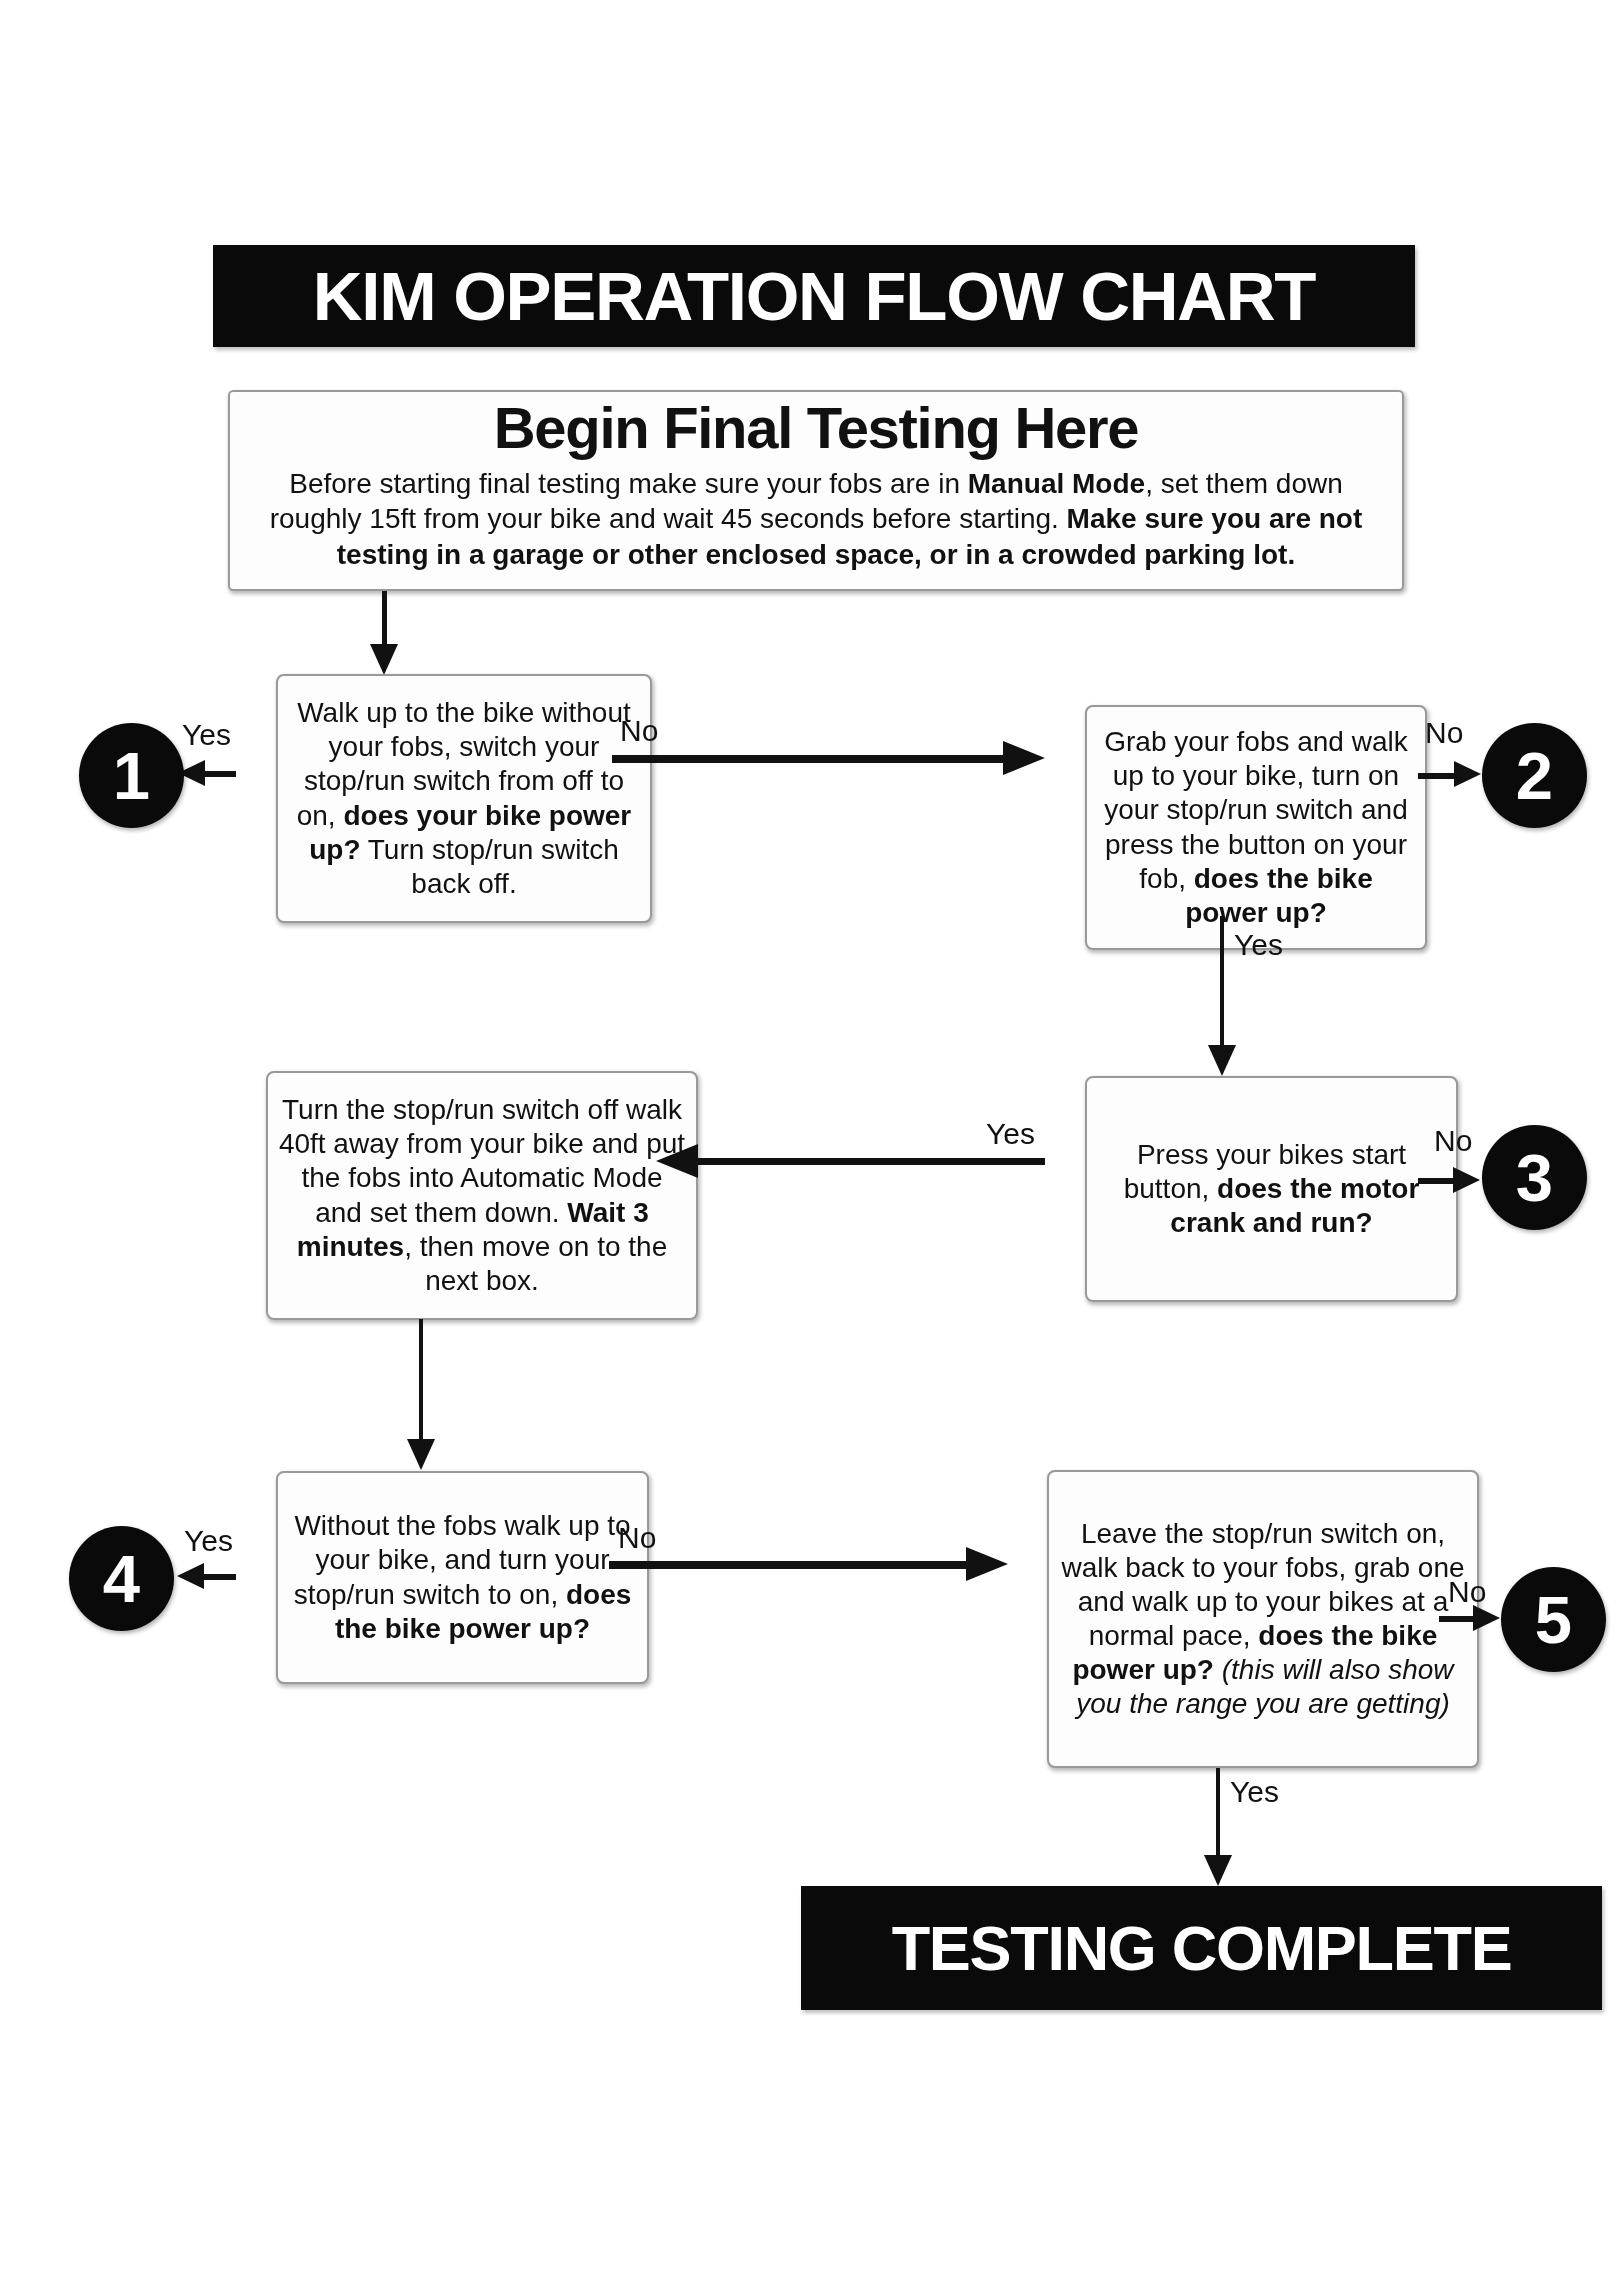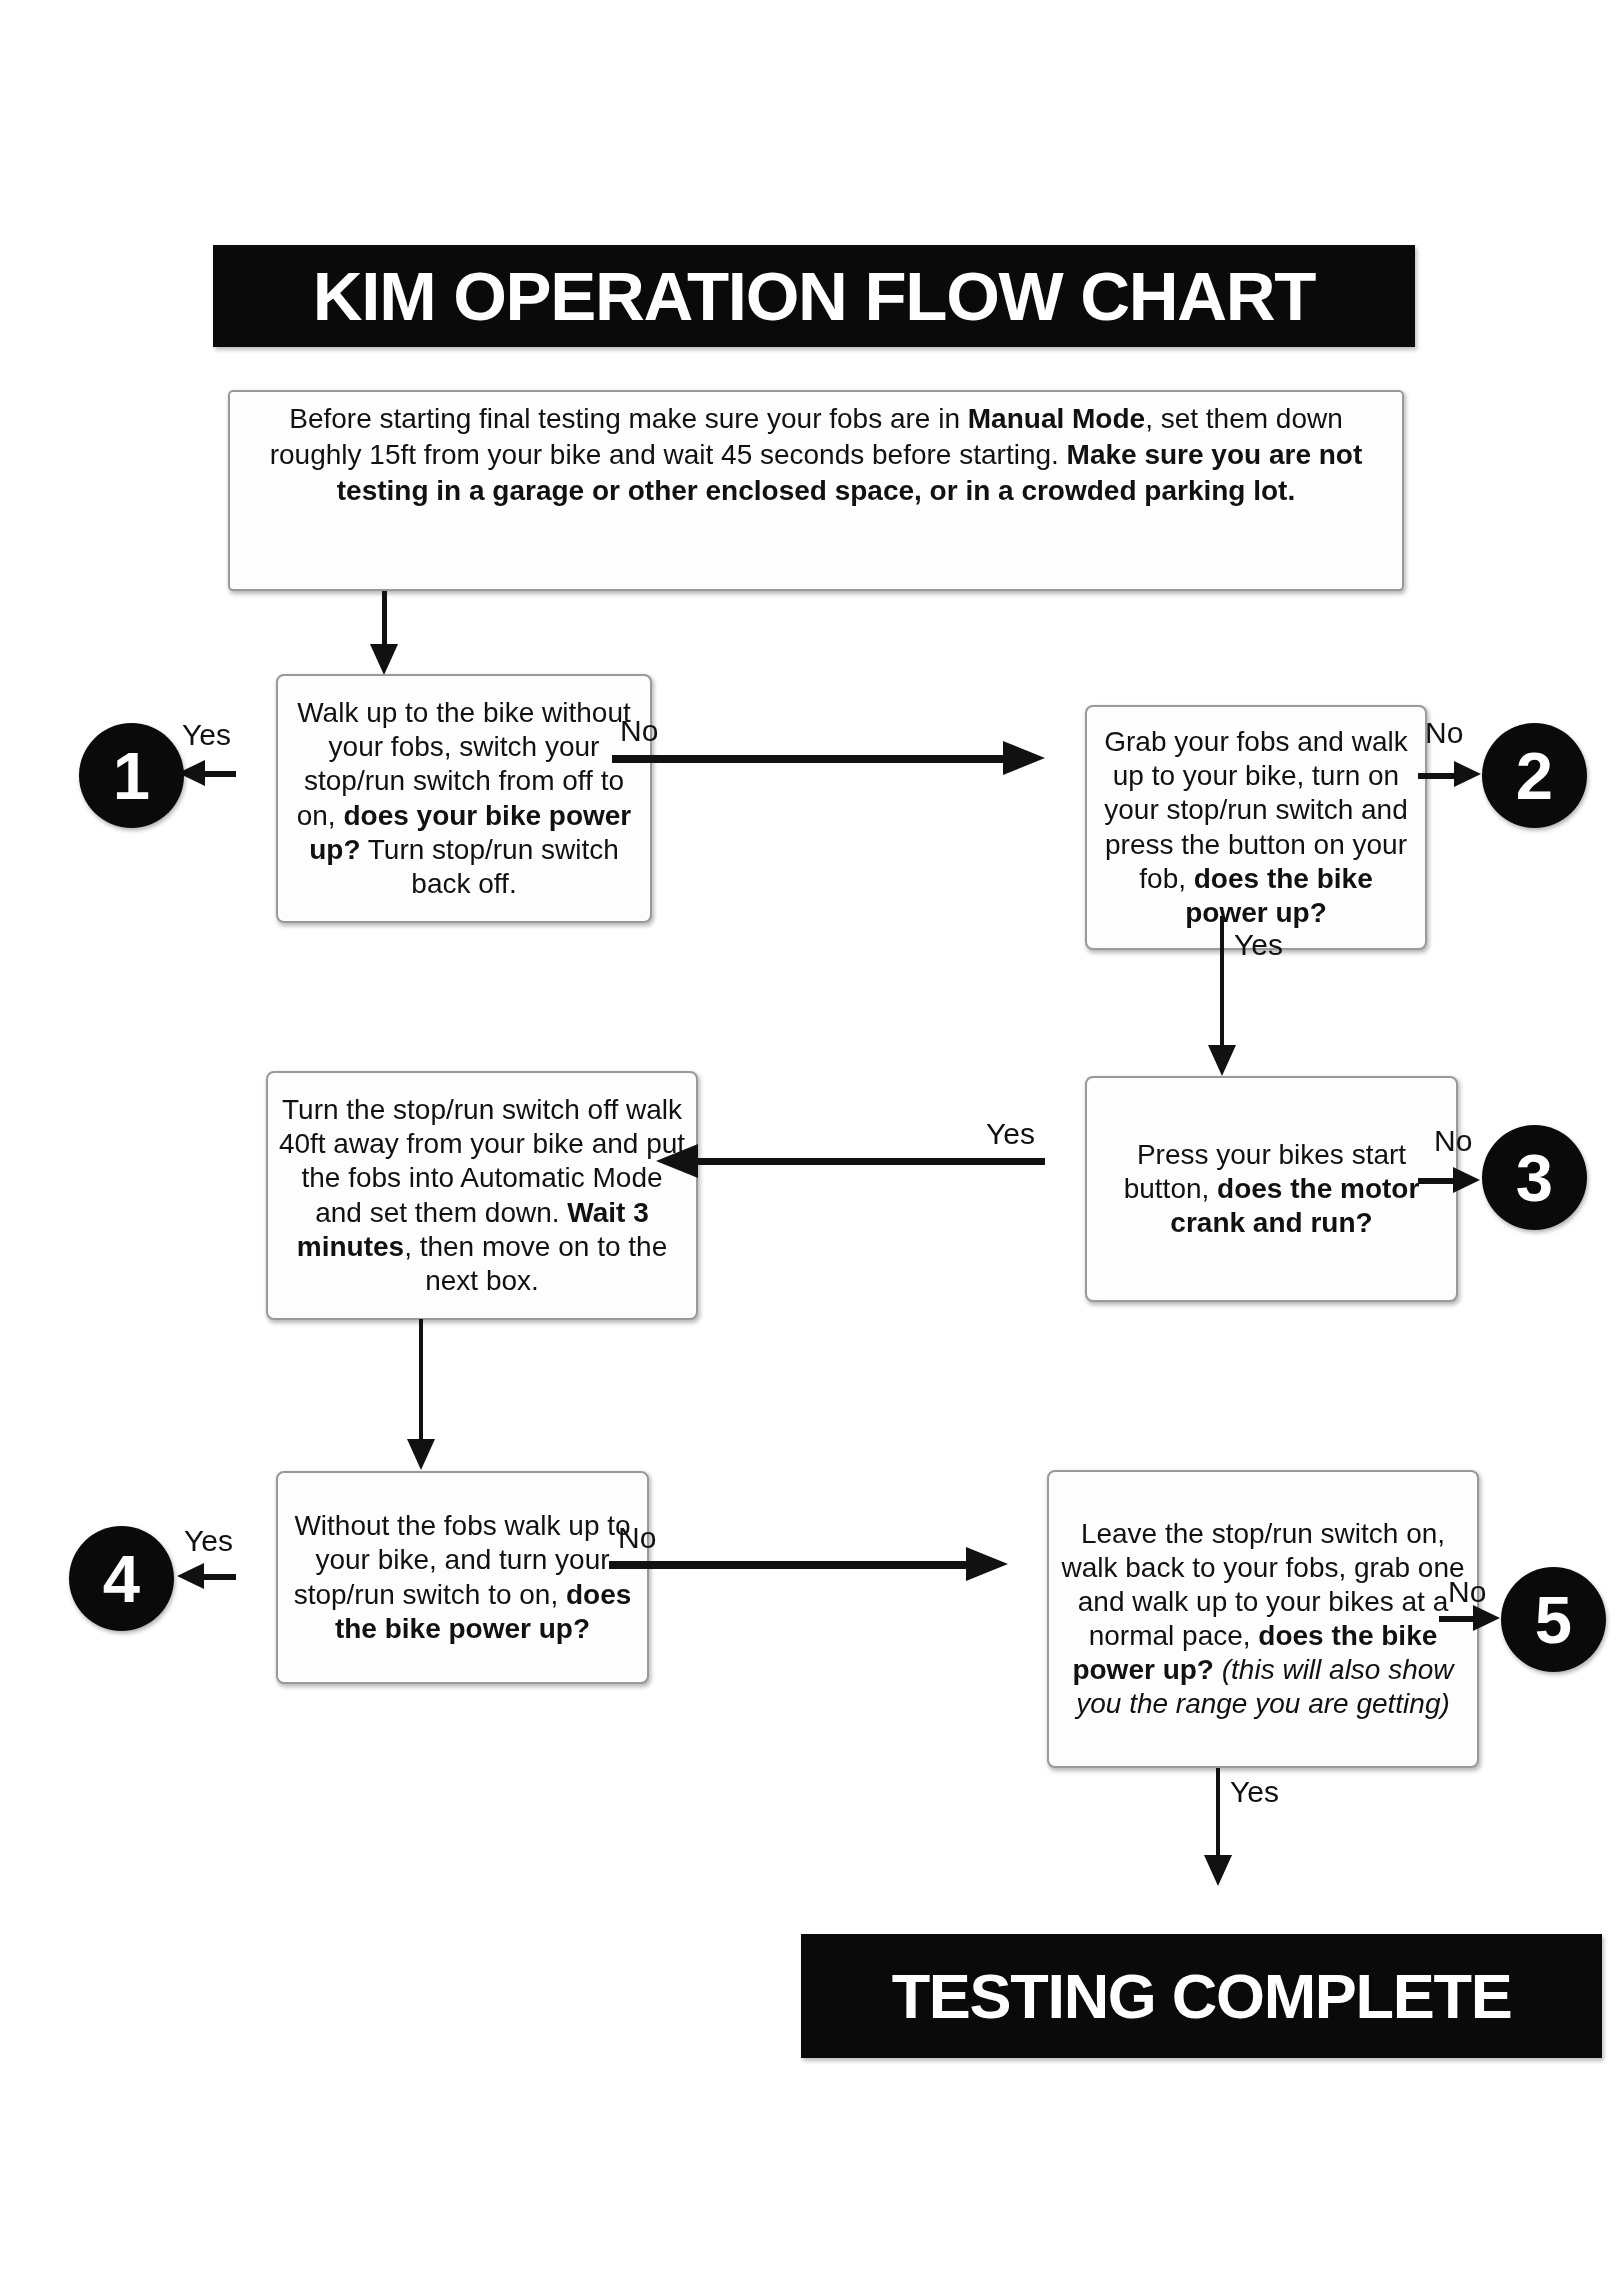--- a/index.html
+++ b/index.html
@@ -4,21 +4,21 @@
 <style>
   html,body{margin:0;padding:0;background:#ffffff;}
   body{width:1622px;height:2295px;position:relative;overflow:hidden;
        font-family:"Liberation Sans","DejaVu Sans",sans-serif;color:#111;}
   .abs{position:absolute;box-sizing:border-box;}
 
   
   .banner{background:#0a0a0a;color:#fff;display:flex;align-items:center;justify-content:center;
           font-weight:700;box-shadow:2px 2.6px 3.9px rgba(0,0,0,.25);}
   .title-bar{left:213px;top:245px;width:1202px;height:102px;font-size:69px;letter-spacing:-1.3px;}
-  .complete-bar{left:801px;top:1886px;width:801px;height:124px;font-size:63px;letter-spacing:-1.3px;margin-top:48px;}
+  .complete-bar{left:801px;top:1886px;width:801px;height:124px;font-size:63px;letter-spacing:-1.3px;}
 
   
   .node{background:#fdfdfd;border:2px solid #999;border-radius:7.9px;
         box-shadow:1.3px 2.6px 4.6px rgba(0,0,0,.28);
         display:flex;align-items:center;justify-content:center;text-align:center;
         font-size:28px;line-height:1.22;padding:6.5px 9.2px;margin-left:40px;}
   .b{font-weight:700;}
   .i{font-style:italic;}
 
   .begin-box{left:228px;top:390px;width:1176px;height:201px;background:#fdfdfd;
@@ -53,20 +53,21 @@
   .edge-label{font-size:30px;color:#111;white-space:nowrap;}
 </style>
 </head>
 <body>
 
 <div class="abs banner title-bar">
   <span>KIM OPERATION FLOW CHART</span>
 </div>
 
 <div class="abs begin-box">
+  <div class="begin-heading">Begin Final Testing Here</div>
   <div class="begin-body"><span>Before starting final testing make sure your fobs are in </span><span class="b">Manual Mode</span><span>, set them down roughly 15ft from your bike and wait 45 seconds before starting. </span><span class="b">Make sure you are not testing in a garage or other enclosed space, or in a crowded parking lot.</span></div>
 </div>
 
 <div class="abs line" style="left:382px;top:591px;width:4.6px;height:56px;"></div>
 <div class="abs ah ah-down" style="left:370px;top:644px;"></div>
 
 <div class="abs node node-1">
   <div><span>Walk up to the bike without your fobs, switch your stop/run switch from off to on, </span><span class="b">does your bike power up?</span><span> Turn stop/run switch back off.</span></div>
 </div>
 

